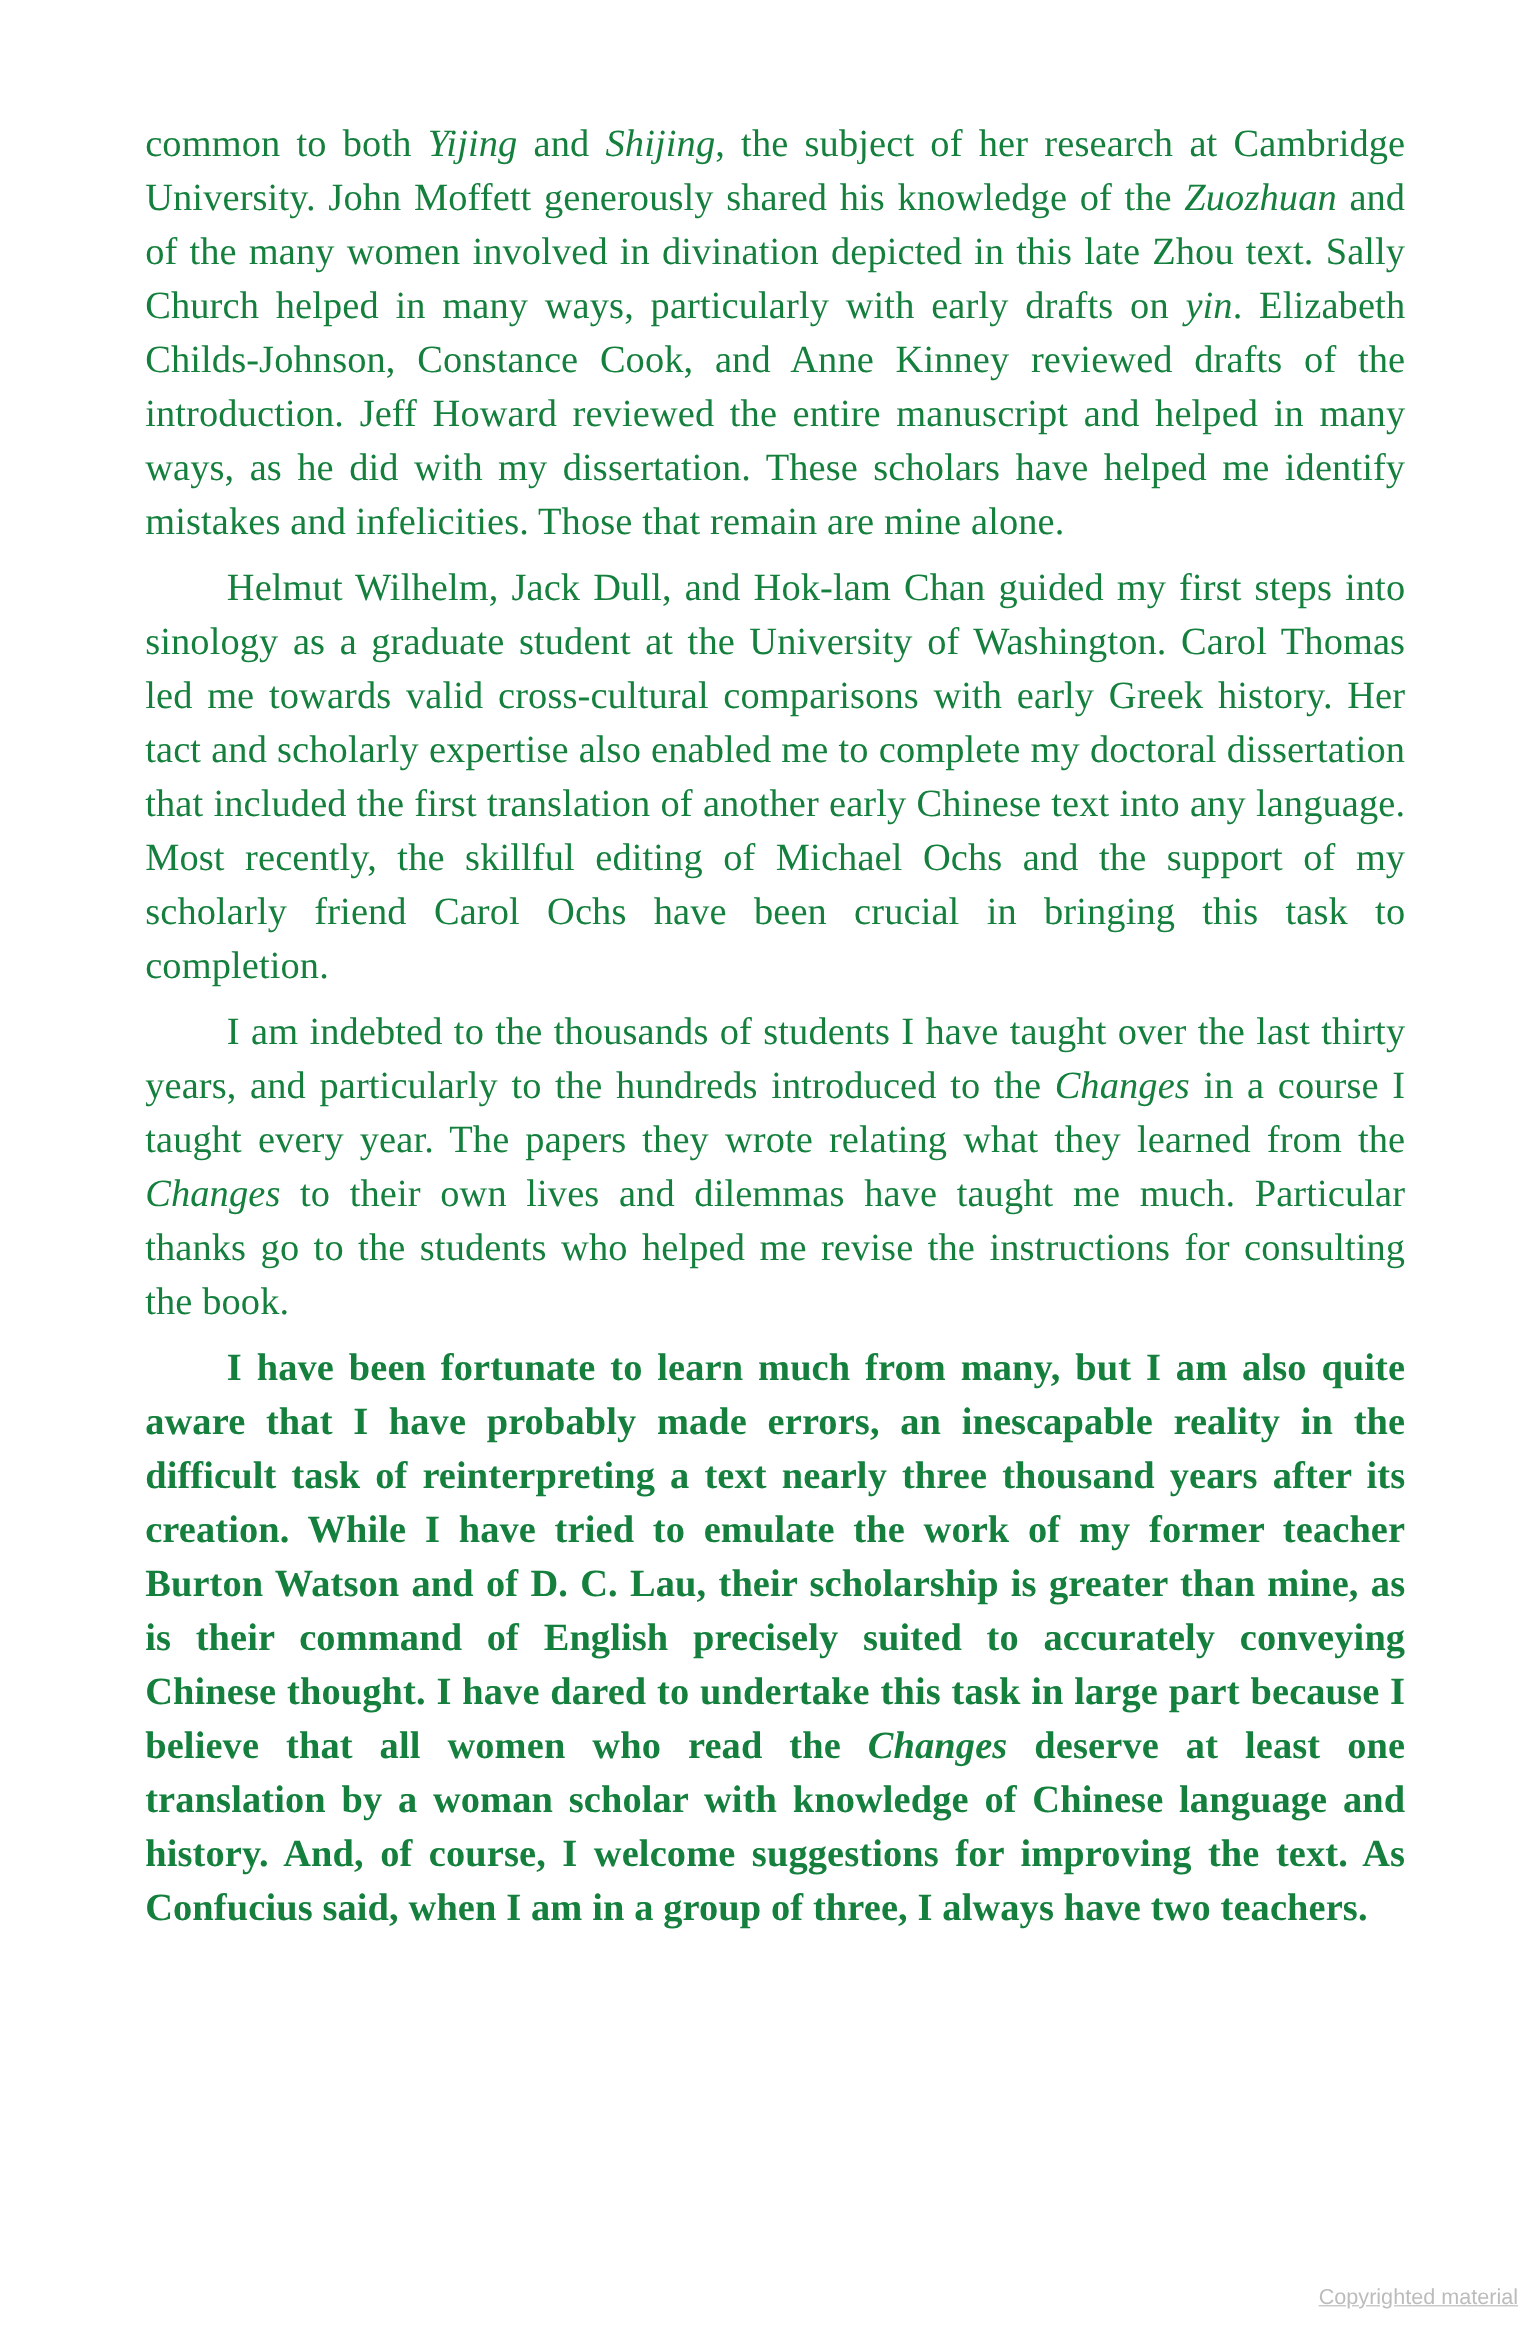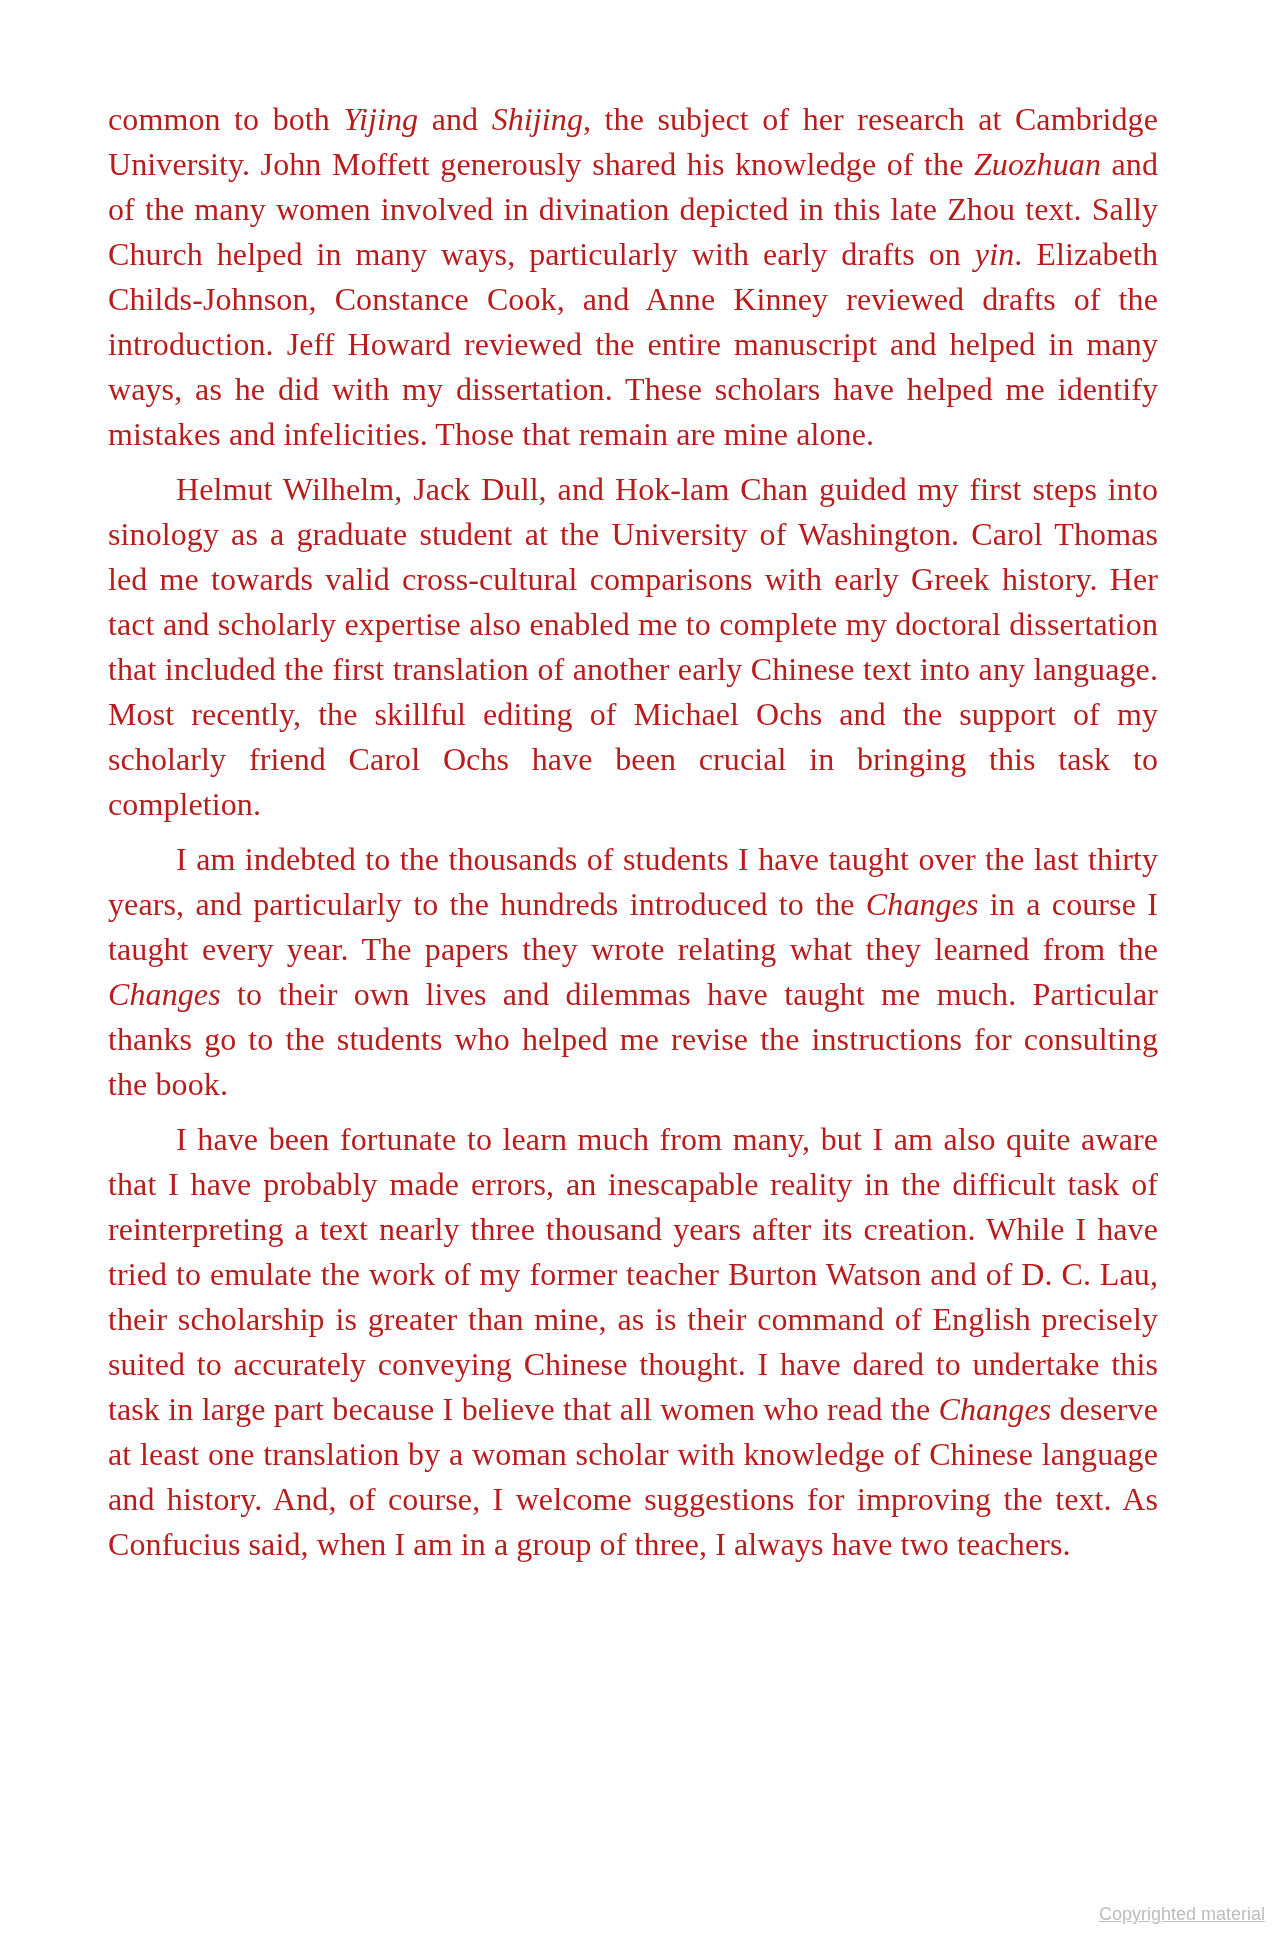--- a/index.html
+++ b/index.html
@@ -31,38 +31,39 @@
   }
   .para {
     margin: 0 0 10px 0;
     padding: 0;
   }
   .para.indent {
     text-indent: 68px;
   }
   .para:last-child {
     margin-bottom: 0;
+    font-weight: bold;
   }
   .para i {
     font-style: italic;
   }
   .watermark {
     position: absolute;
     top: 1903px;
     right: 15px;
     font-family: "Liberation Sans", sans-serif;
     font-size: 18px;
     line-height: 22px;
     text-decoration: underline;
   }
 </style>
 </head>
 <body>
 
 <div class="page" style="background: rgb(255, 255, 255);">
-  <div class="text-block" style="color: #b91c1c;">
+  <div class="text-block" style="color: #15803d; margin-left: 13px;">
       <p class="para"><span>common to both </span><i>Yijing</i><span> and </span><i>Shijing</i><span>, the subject of her research at Cambridge University. John Moffett generously shared his knowledge of the </span><i>Zuozhuan</i><span> and of the many women involved in divination depicted in this late Zhou text. Sally Church helped in many ways, particularly with early drafts on </span><i>yin</i><span>. Elizabeth Childs-Johnson, Constance Cook, and Anne Kinney reviewed drafts of the introduction. Jeff Howard reviewed the entire manuscript and helped in many ways, as he did with my dissertation. These scholars have helped me identify mistakes and infelicities. Those that remain are mine alone.</span></p>
       <p class="para indent"><span>Helmut Wilhelm, Jack Dull, and Hok-lam Chan guided my first steps into sinology as a graduate student at the University of Washington. Carol Thomas led me towards valid cross-cultural comparisons with early Greek history. Her tact and scholarly expertise also enabled me to complete my doctoral dissertation that included the first translation of another early Chinese text into any language. Most recently, the skillful editing of Michael Ochs and the support of my scholarly friend Carol Ochs have been crucial in bringing this task to completion.</span></p>
       <p class="para indent"><span>I am indebted to the thousands of students I have taught over the last thirty years, and particularly to the hundreds introduced to the </span><i>Changes</i><span> in a course I taught every year. The papers they wrote relating what they learned from the </span><i>Changes</i><span> to their own lives and dilemmas have taught me much. Particular thanks go to the students who helped me revise the instructions for consulting the book.</span></p>
       <p class="para indent"><span>I have been fortunate to learn much from many, but I am also quite aware that I have probably made errors, an inescapable reality in the difficult task of reinterpreting a text nearly three thousand years after its creation. While I have tried to emulate the work of my former teacher Burton Watson and of D. C. Lau, their scholarship is greater than mine, as is their command of English precisely suited to accurately conveying Chinese thought. I have dared to undertake this task in large part because I believe that all women who read the </span><i>Changes</i><span> deserve at least one translation by a woman scholar with knowledge of Chinese language and history. And, of course, I welcome suggestions for improving the text. As Confucius said, when I am in a group of three, I always have two teachers.</span></p>
     </div>
   <div class="watermark" style="color: rgb(188, 188, 188);">Copyrighted material</div>
 </div>
 
 </body></html>

